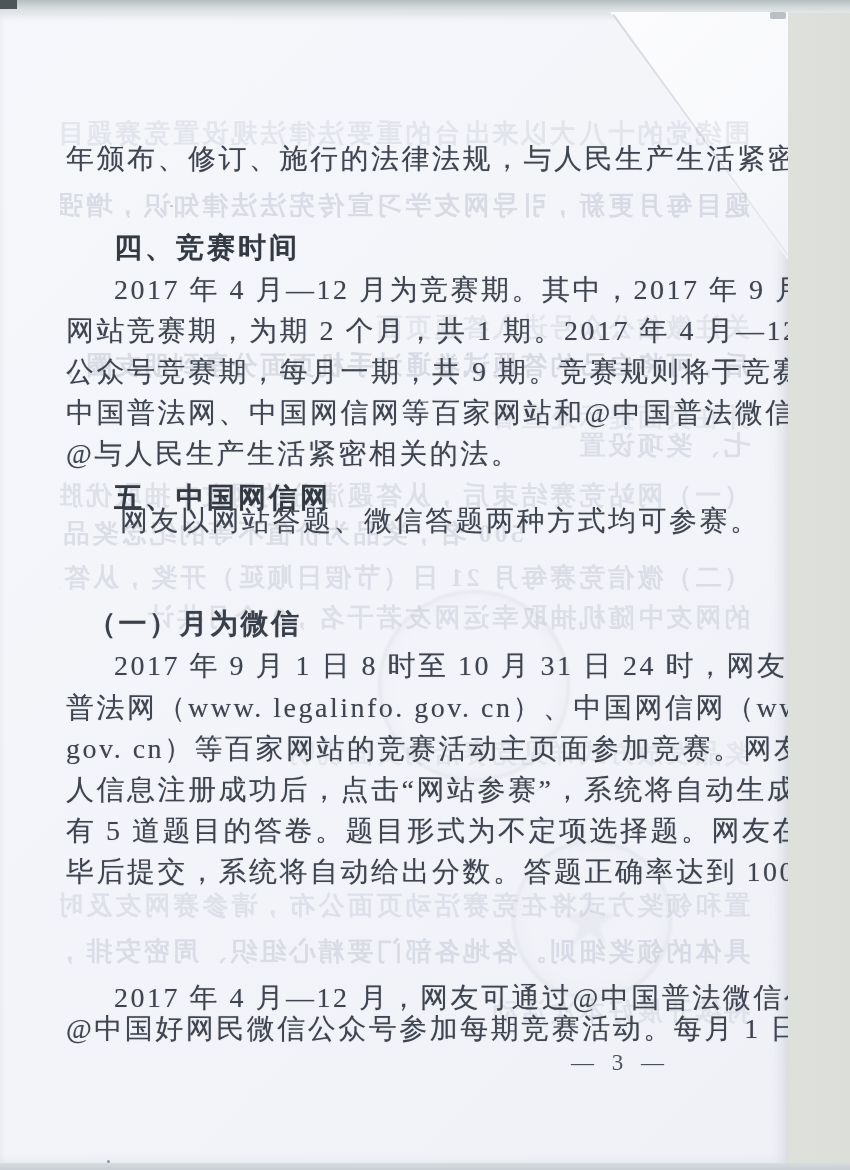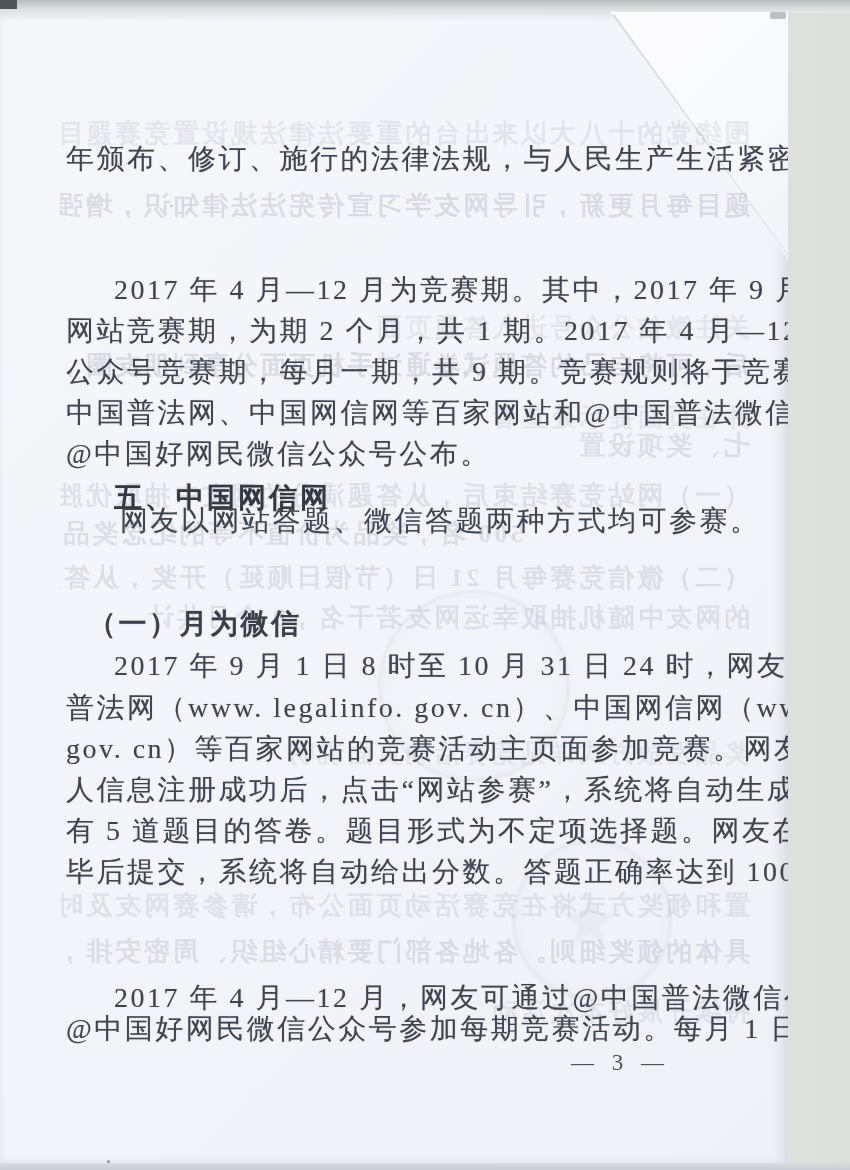--- a/index.html
+++ b/index.html
@@ -76,25 +76,26 @@
     <div class="bleed" style="top:724px; opacity:0.10;">奖品发放方式详见竞赛活动页面说明</div>
     <div class="bleed" style="top:876px; opacity:0.15;">置和领奖方式将在竞赛活动页面公布，请参赛网友及时查看</div>
     <div class="bleed" style="top:922px; opacity:0.18;">具体的领奖细则。各地各部门要精心组织、周密安排，确保</div>
     <div class="bleed" style="top:982px; opacity:0.12;">持续开展好本次活动</div>
 
     <div class="stamp" style="left:378px; top:578px; width:192px; height:192px;"></div>
     <div class="stamp" style="left:512px; top:828px; width:160px; height:160px;"></div>
     <div class="stamp-star" style="left:558px; top:868px;">★</div>
 
     <div class="tl cont" style="top:128px;">年颁布、修订、施行的法律法规，与人民生产生活紧密相关的法</div>
+    <div class="tl head" style="top:217px;">四、竞赛时间</div>
     <div class="tl indent" style="top:259px;">2017 年 4 月—12 月为竞赛期。其中，2017 年 9 月—10 月为</div>
     <div class="tl cont" style="top:300px;">网站竞赛期，为期 2 个月，共 1 期。2017 年 4 月—12 月为微信</div>
     <div class="tl cont" style="top:341px;">公众号竞赛期，每月一期，共 9 期。竞赛规则将于竞赛开始前在</div>
     <div class="tl cont" style="top:382px;">中国普法网、中国网信网等百家网站和@中国普法微信公众号、</div>
-    <div class="tl cont" style="top:423px;">@中国好网民微信公众号公布。</div>
+    <div class="tl cont" style="top:423px;">@与人民生产生活紧密相关的法。</div>
     <div class="tl head" style="top:467px;">五、中国网信网</div>
     <div class="tl indent" style="top:490px;margin-left:6px;">网友以网站答题、微信答题两种方式均可参赛。</div>
     <div class="tl sub" style="top:593px;">（一）月为微信</div>
     <div class="tl indent" style="top:635px;">2017 年 9 月 1 日 8 时至 10 月 31 日 24 时，网友可登录中国</div>
     <div class="tl cont" style="top:677px;">普法网（www. legalinfo. gov. cn）、中国网信网（www. cac.</div>
     <div class="tl cont" style="top:718px;">gov. cn）等百家网站的竞赛活动主页面参加竞赛。网友填写个</div>
     <div class="tl cont" style="top:759px;">人信息注册成功后，点击“网站参赛”，系统将自动生成一套含</div>
     <div class="tl cont" style="top:800px;">有 5 道题目的答卷。题目形式为不定项选择题。网友在线答题完</div>
     <div class="tl cont" style="top:841px;">毕后提交，系统将自动给出分数。答题正确率达到 100％的参赛</div>
     <div class="tl indent" style="top:967px;">2017 年 4 月—12 月，网友可通过@中国普法微信公众号和</div>

